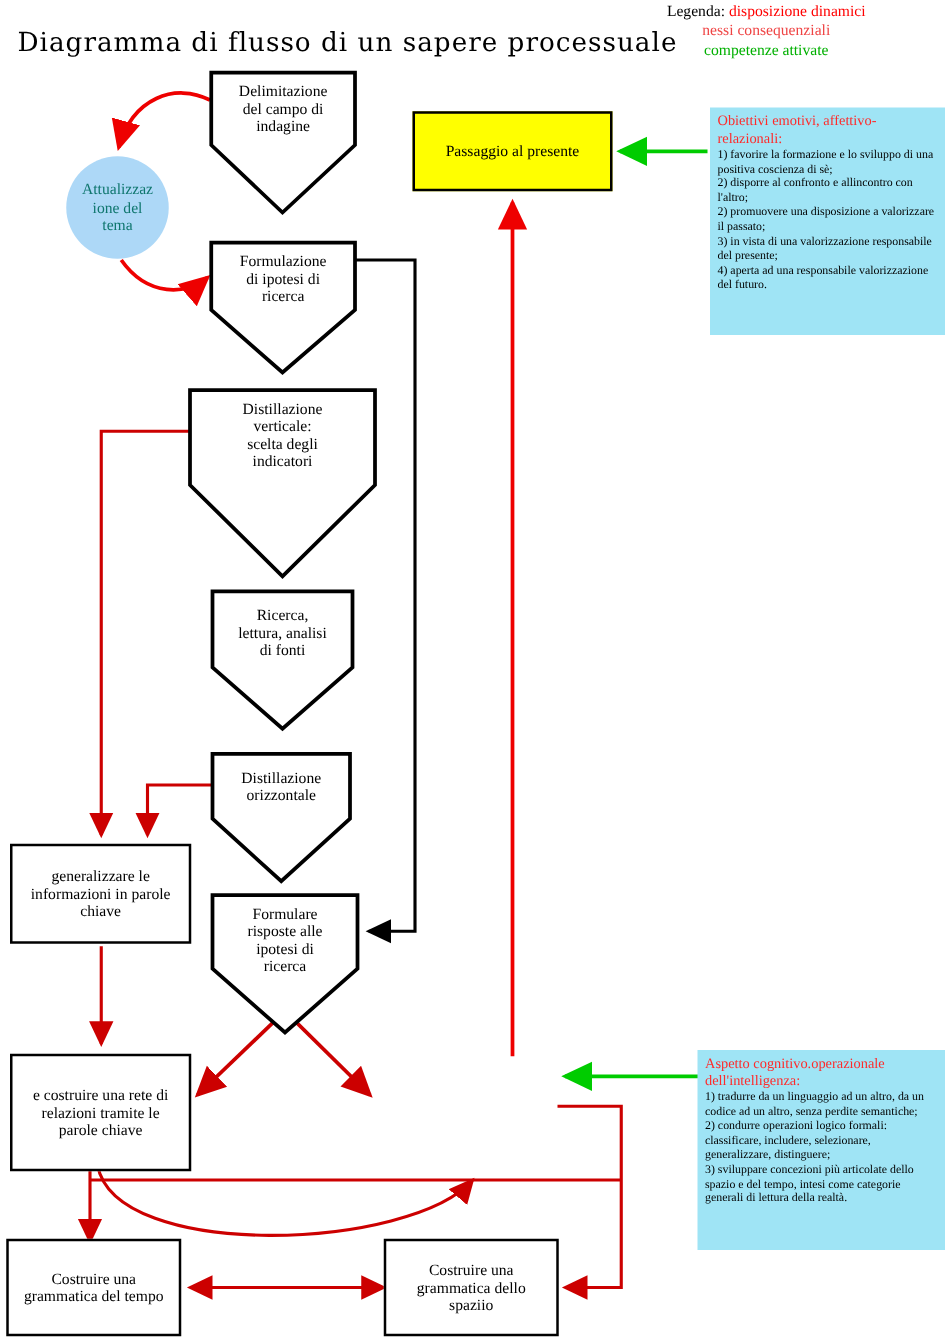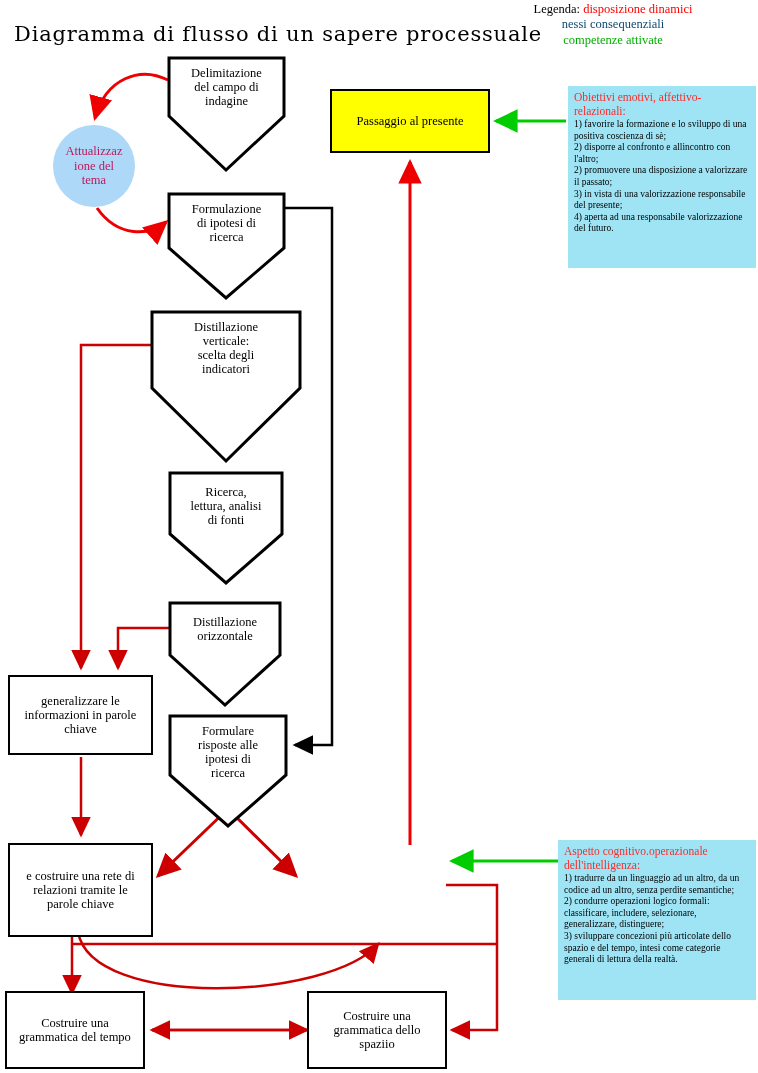--- a/index.html
+++ b/index.html
@@ -20,21 +20,21 @@
   .rect{border:2.5px solid #000;background:#fff;padding-left:32px;}
   .rect.yellow{background:#ffff00;}
   .penta-lbl{
     position:absolute;left:0;top:0;width:100%;
     text-align:center;line-height:1.12;white-space:pre-line;
     font-size:12.5px;color:#000;
   }
   .circ{
     position:absolute;border-radius:50%;background:#add8f7;
     display:flex;align-items:center;justify-content:center;
-    text-align:center;line-height:1.15;white-space:pre-line;font-size:12.5px;color:#be185d;
+    text-align:center;line-height:1.15;white-space:pre-line;font-size:12.5px;color:#0f766e;
   }
   #title{
     position:absolute;left:14px;top:22px;font-size:21px;color:#000;
     font-family:"DejaVu Serif",serif;letter-spacing:.8px;white-space:nowrap;
   }
   .legend{position:absolute;top:2px;left:470px;width:286px;text-align:center;font-size:12.5px;line-height:1.22;}
   .legend .row{white-space:nowrap;}
   .legend .lead{color:#000;}
   .callout{
     position:absolute;background:#9fe4f5;box-sizing:border-box;
@@ -45,21 +45,21 @@
 </style>
 </head>
 <body>
 
 <div id="canvas">
 
   <div id="title">Diagramma di flusso di un sapere processuale</div>
 
   <div class="legend">
     <div class="row"><span class="lead">Legenda:</span> <span style="color:#ff0000">disposizione dinamici</span></div>
-    <div class="row"><span style="color:#0c4a6e">nessi consequenziali</span></div>
+    <div class="row"><span style="color:#ef4444">nessi consequenziali</span></div>
     <div class="row"><span style="color:#00b000">competenze attivate</span></div>
   </div>
 
   <svg class="layer" viewBox="0 0 758 1073">
     <defs>
       <marker id="ar-red" markerWidth="9" markerHeight="9" refX="7.2" refY="4.5" orient="auto" markerUnits="strokeWidth">
         <path d="M0,0.6 L8.2,4.5 L0,8.4 Z" fill="#cc0000"></path>
       </marker>
       <marker id="ar-redb" markerWidth="9" markerHeight="9" refX="7.2" refY="4.5" orient="auto" markerUnits="strokeWidth">
         <path d="M0,0.6 L8.2,4.5 L0,8.4 Z" fill="#ee0000"></path>

